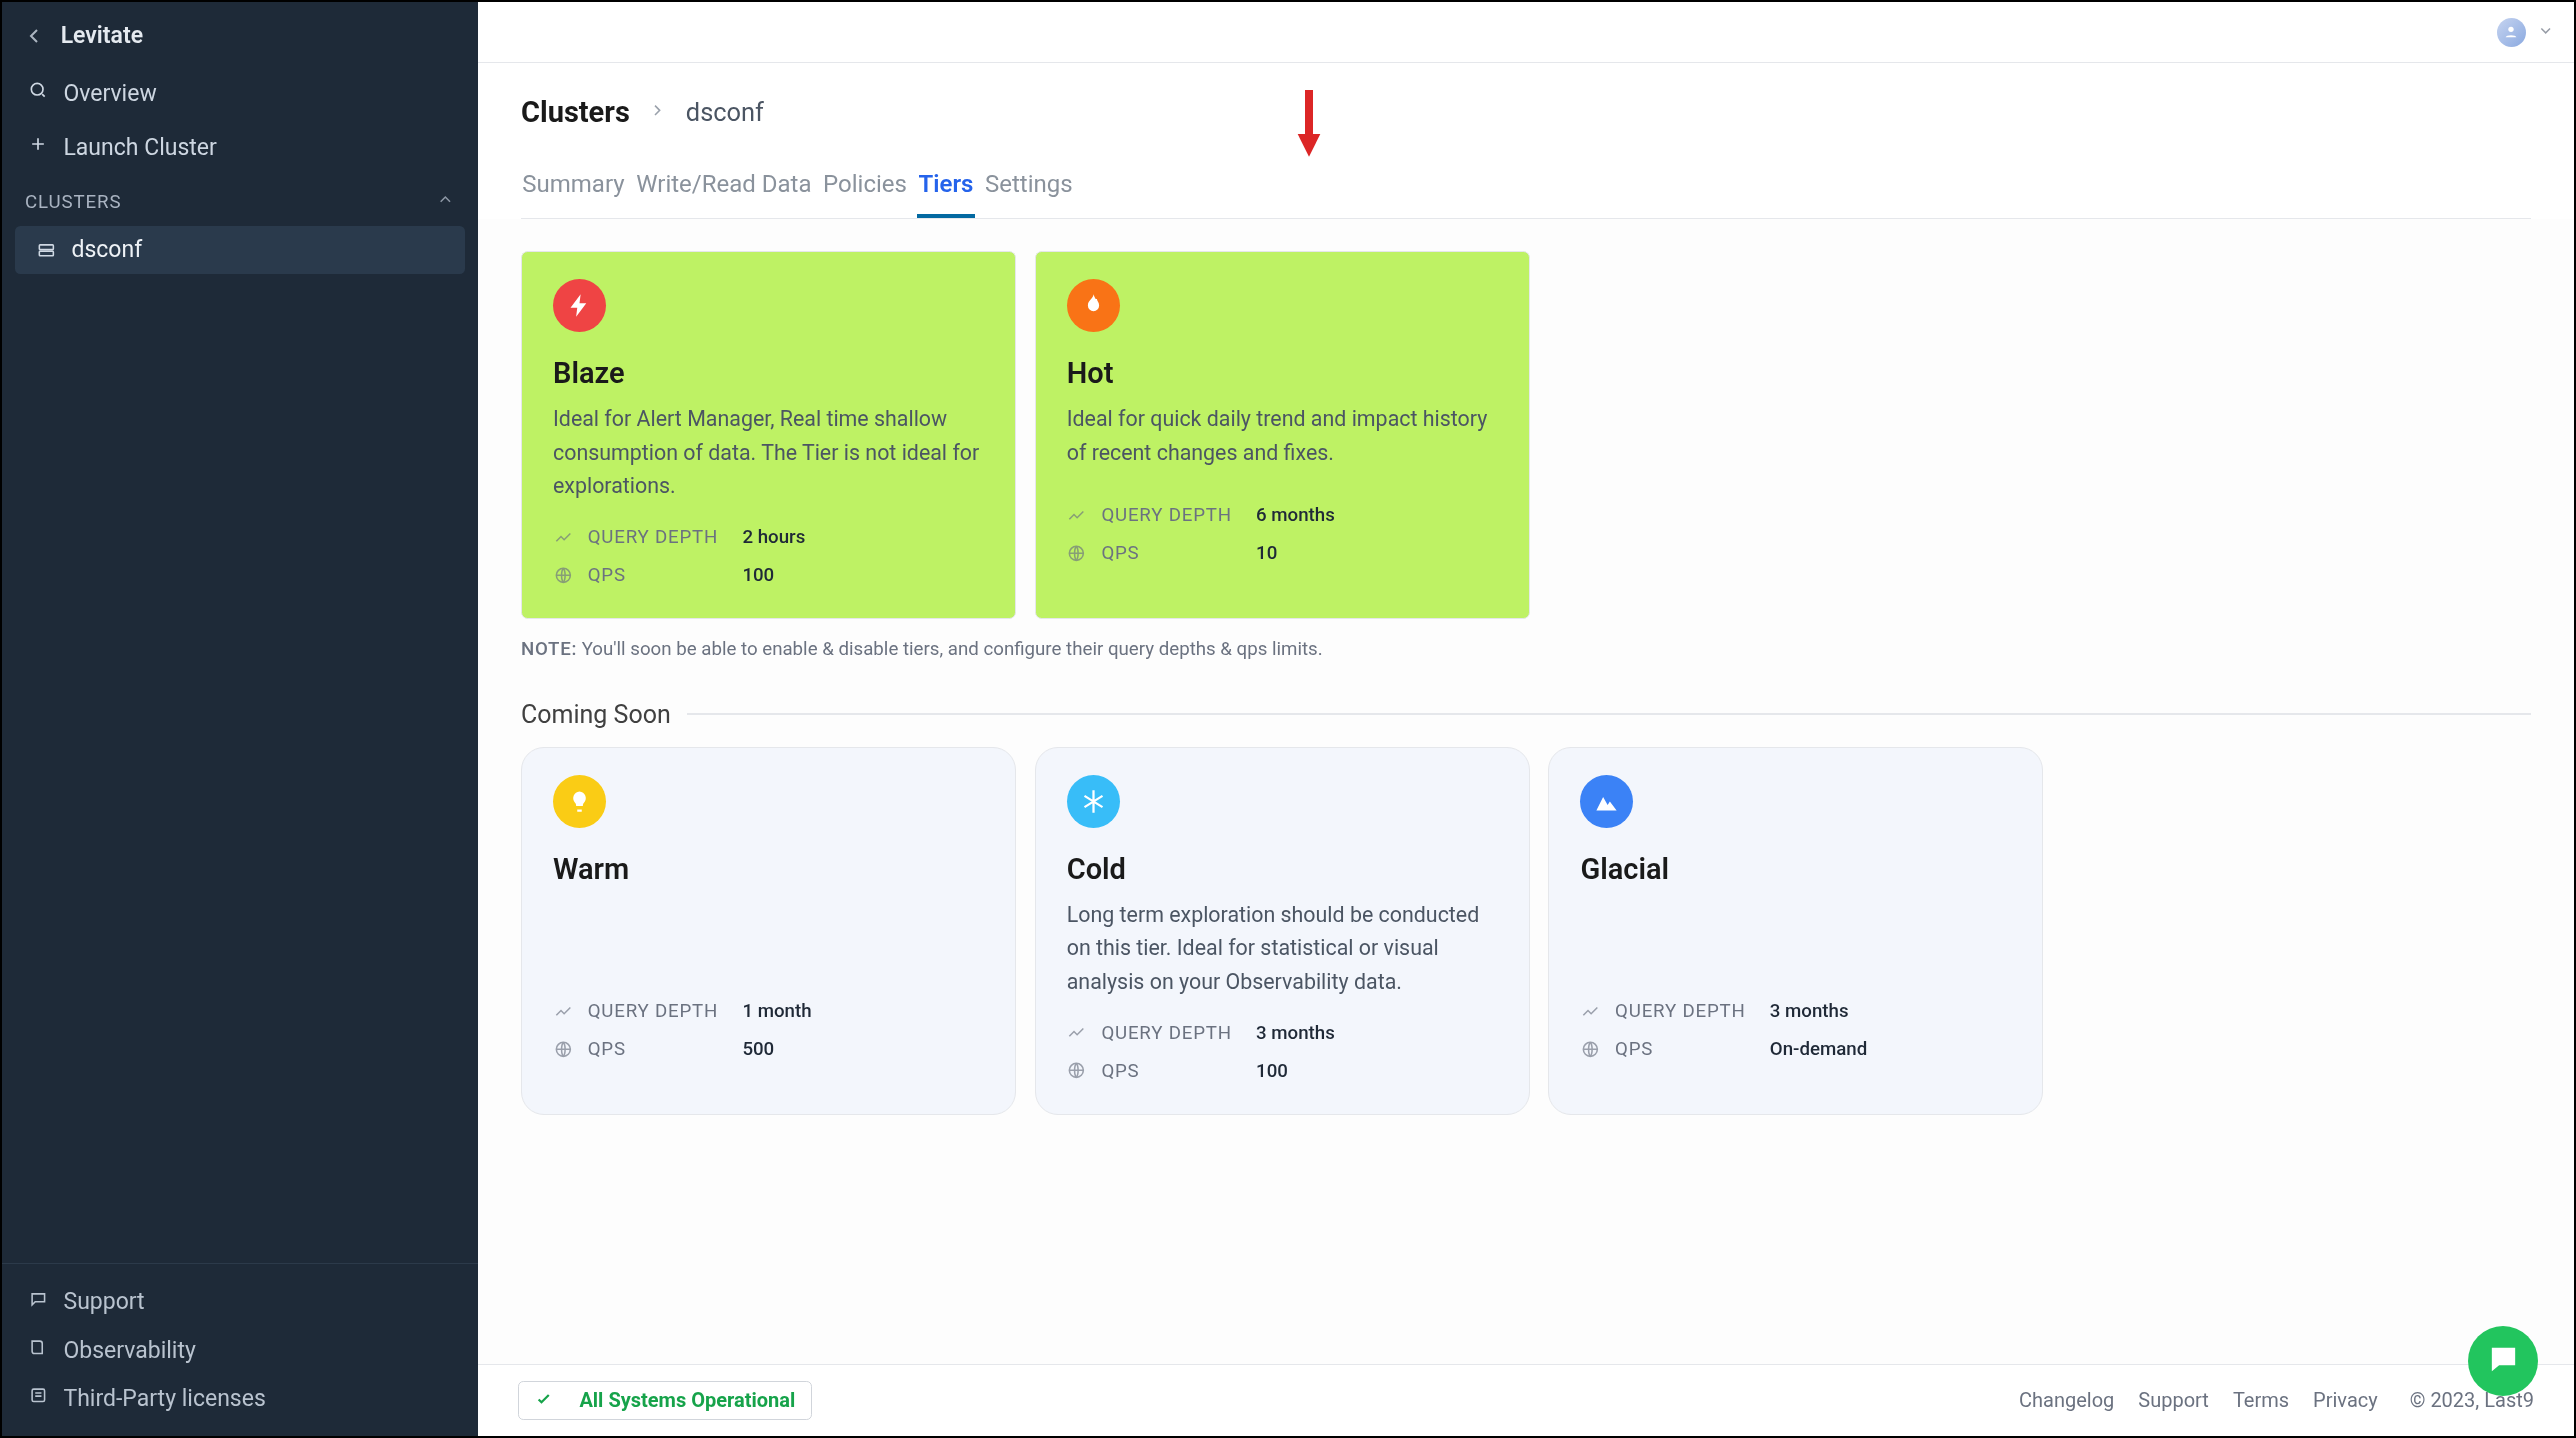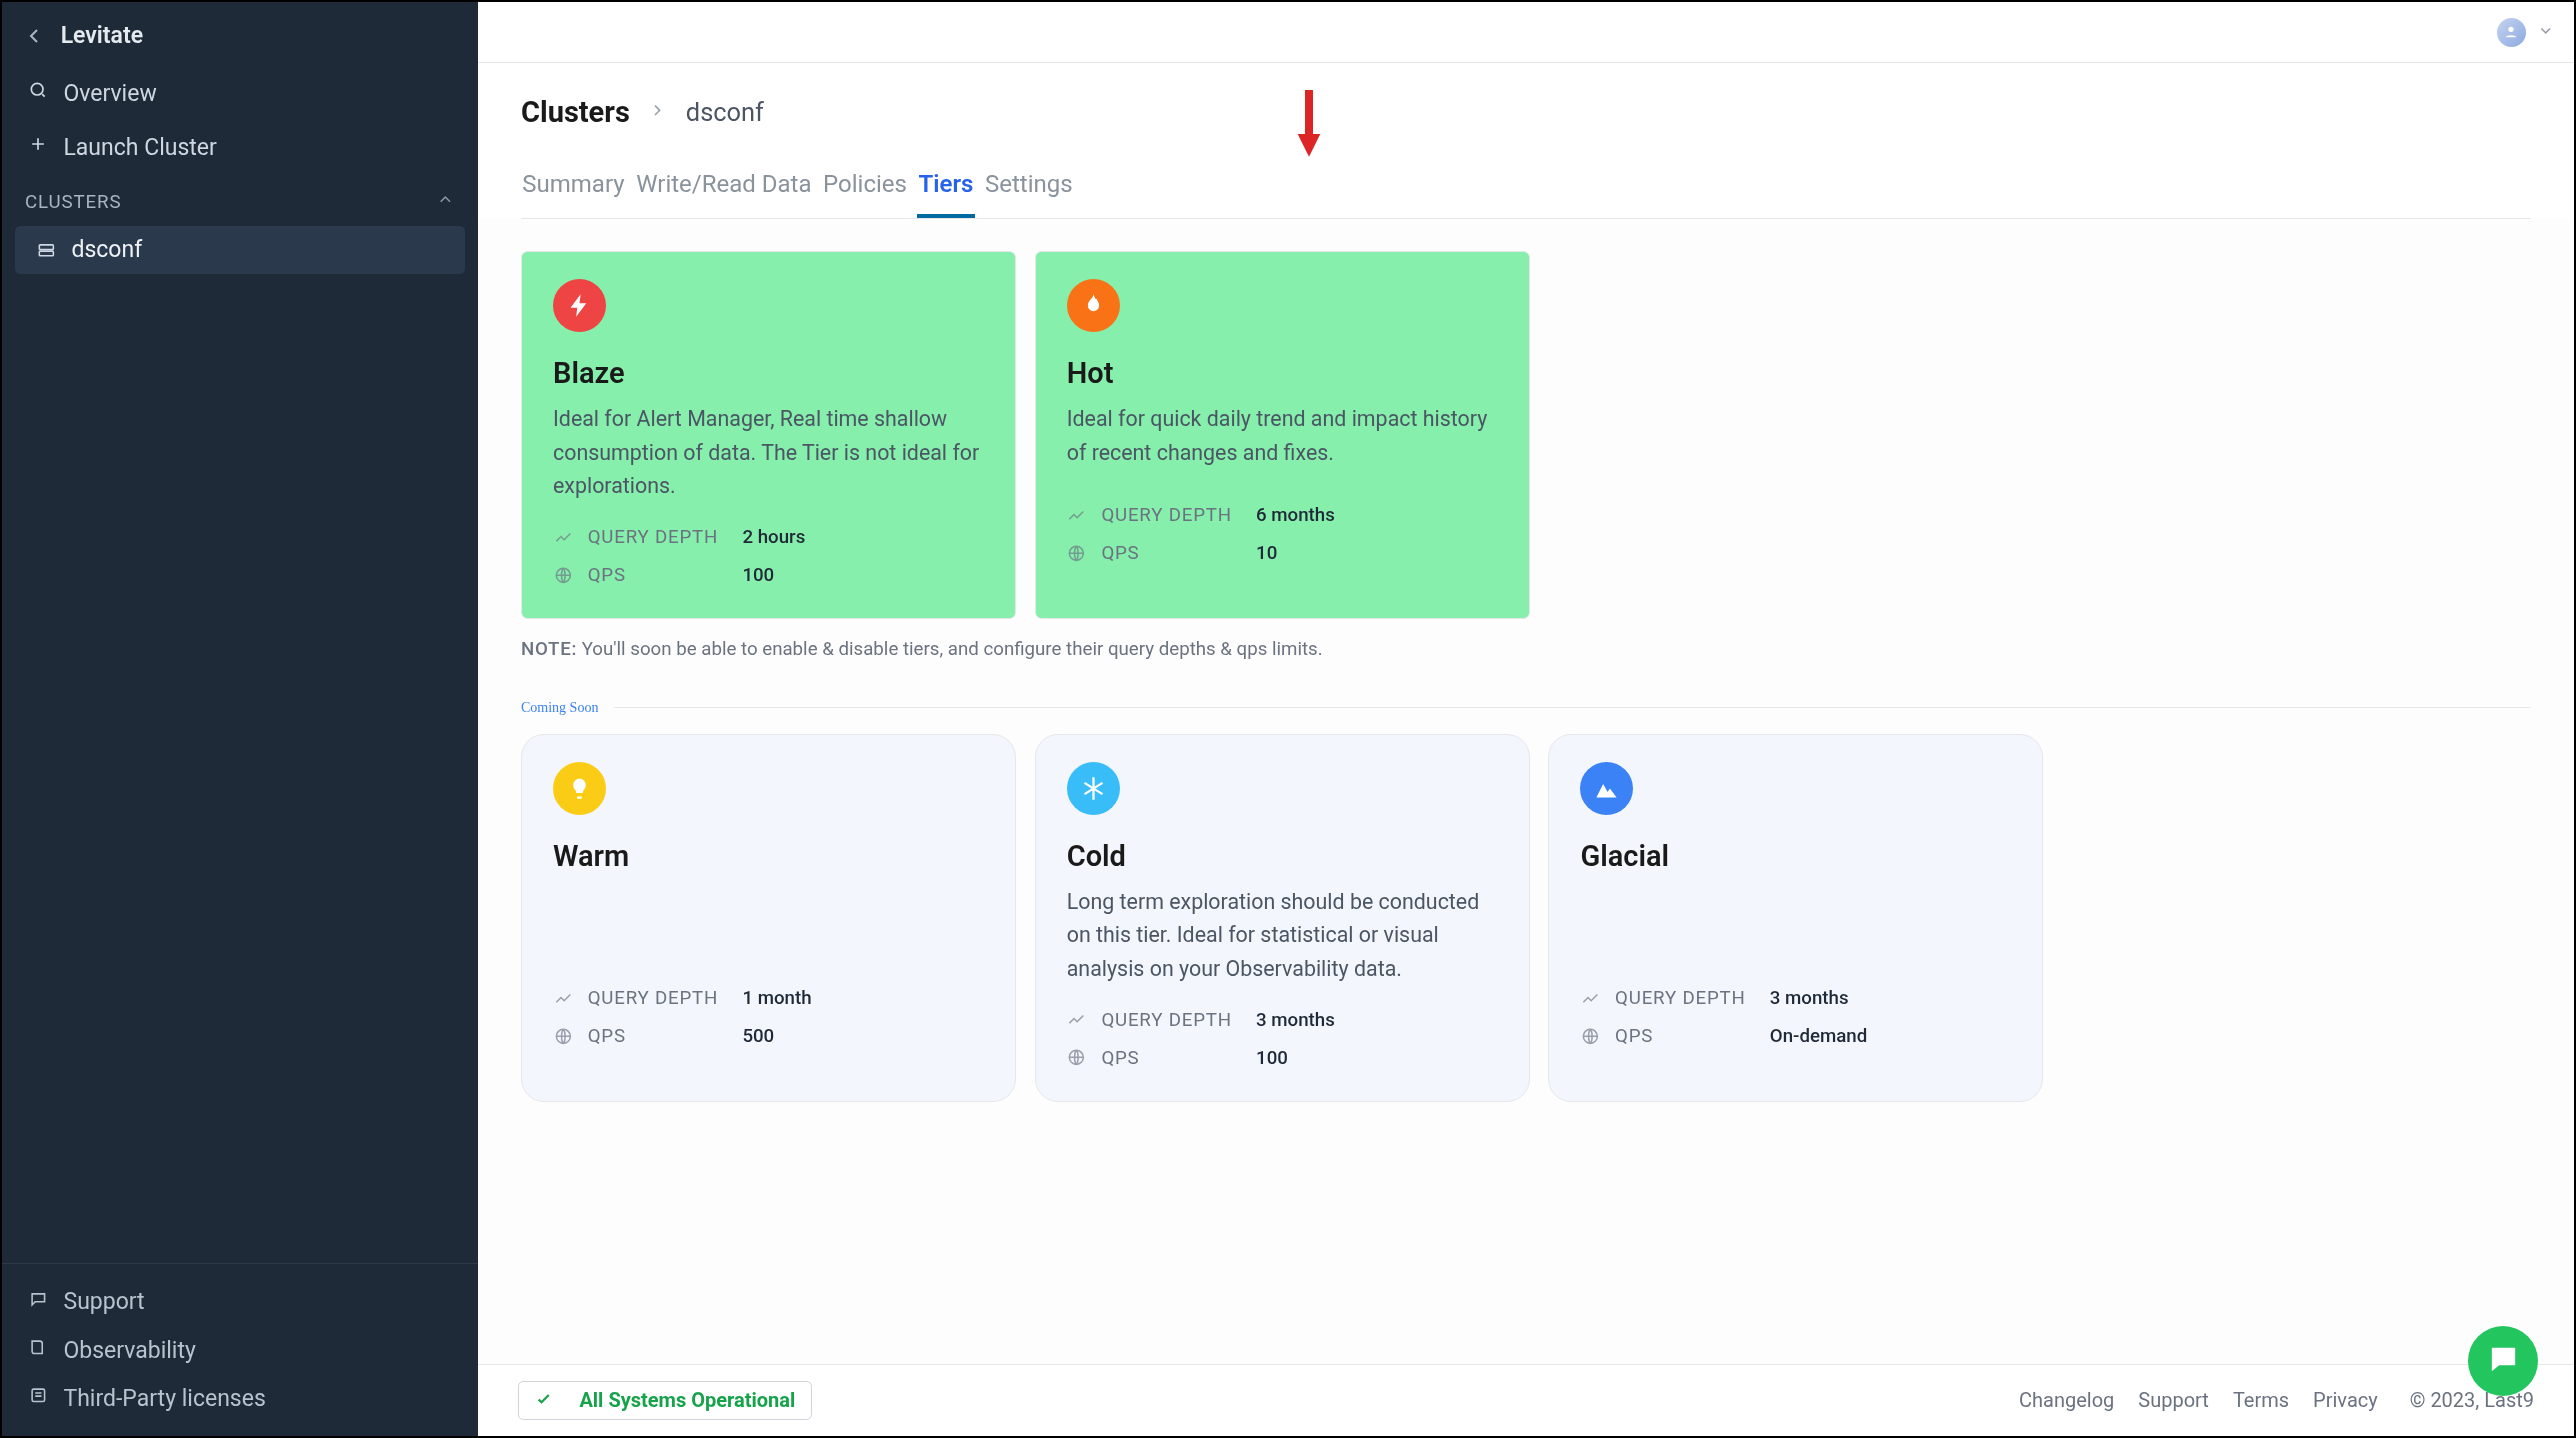--- a/index.html
+++ b/index.html
@@ -136,21 +136,21 @@
 .cards-row {
   display: flex;
   gap: 18.7px;
   margin-bottom: 18.7px;
 }
 .card {
   width: 495px;
   border: 0.7px solid #e5e7eb;
   border-radius: 6.7px;
   padding: 27px 31px 24px 31px;
-  background: #86efac;
+  background: #bef264;
 }
 .card.soon { background: #f3f6fc; border-radius: 23px; }
 .tier-icon {
   width: 53px; height: 53px; border-radius: 50%;
   display:flex;align-items:center;justify-content:center;
   color:#fff;
   margin-bottom: 24px;
 }
 .tier-name { font-size: 29px; font-weight: 600; color:#1a1a1a; margin-bottom: 12px;}
 .tier-desc { font-size: 21.4px; color:#4b5563; line-height: 1.55; min-height: 78px; margin-bottom: 16px;}
@@ -168,23 +168,22 @@
   color:#6b7280;
 }
 .note .tag { color:#6b7280; font-weight:500; letter-spacing:0.7px; }
 .section-divider {
   display:flex;
   align-items:center;
   gap: 16px;
   margin: 40px 0 18.7px 0;
 }
 .section-divider .label {
-  font-size: 14px;
-  color:#3b82f6;
-  font-family:Liberation Serif, serif;
+  font-size: 25px;
+  color:#404040;
 }
 .section-divider .line { flex:1; height:1.3px; background:#e5e7eb; }
 .footer {
   border-top: 0.7px solid #e5e7eb;
   padding: 16px 40px;
   display:flex;
   align-items:center;
   justify-content:space-between;
   font-size: 20px;
   color:#6b7280;

